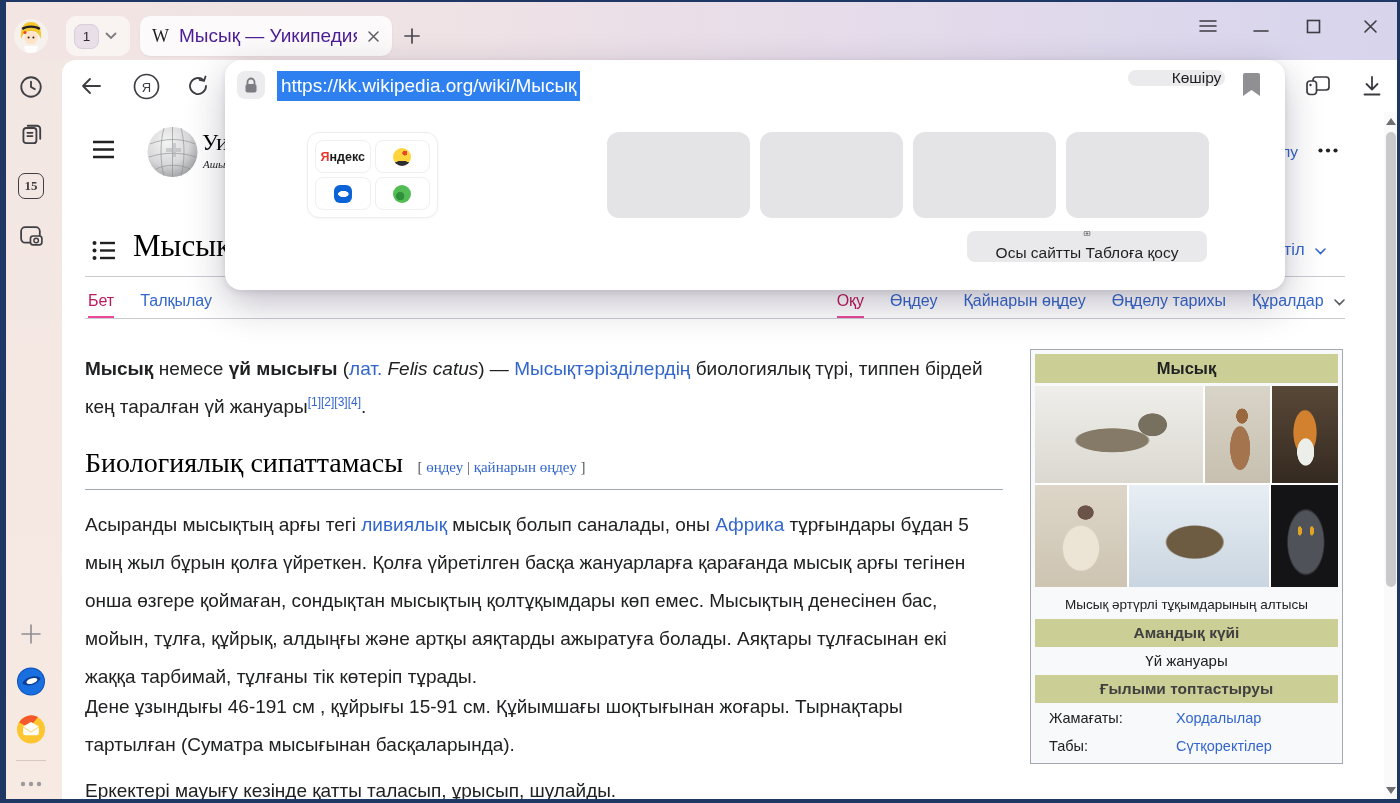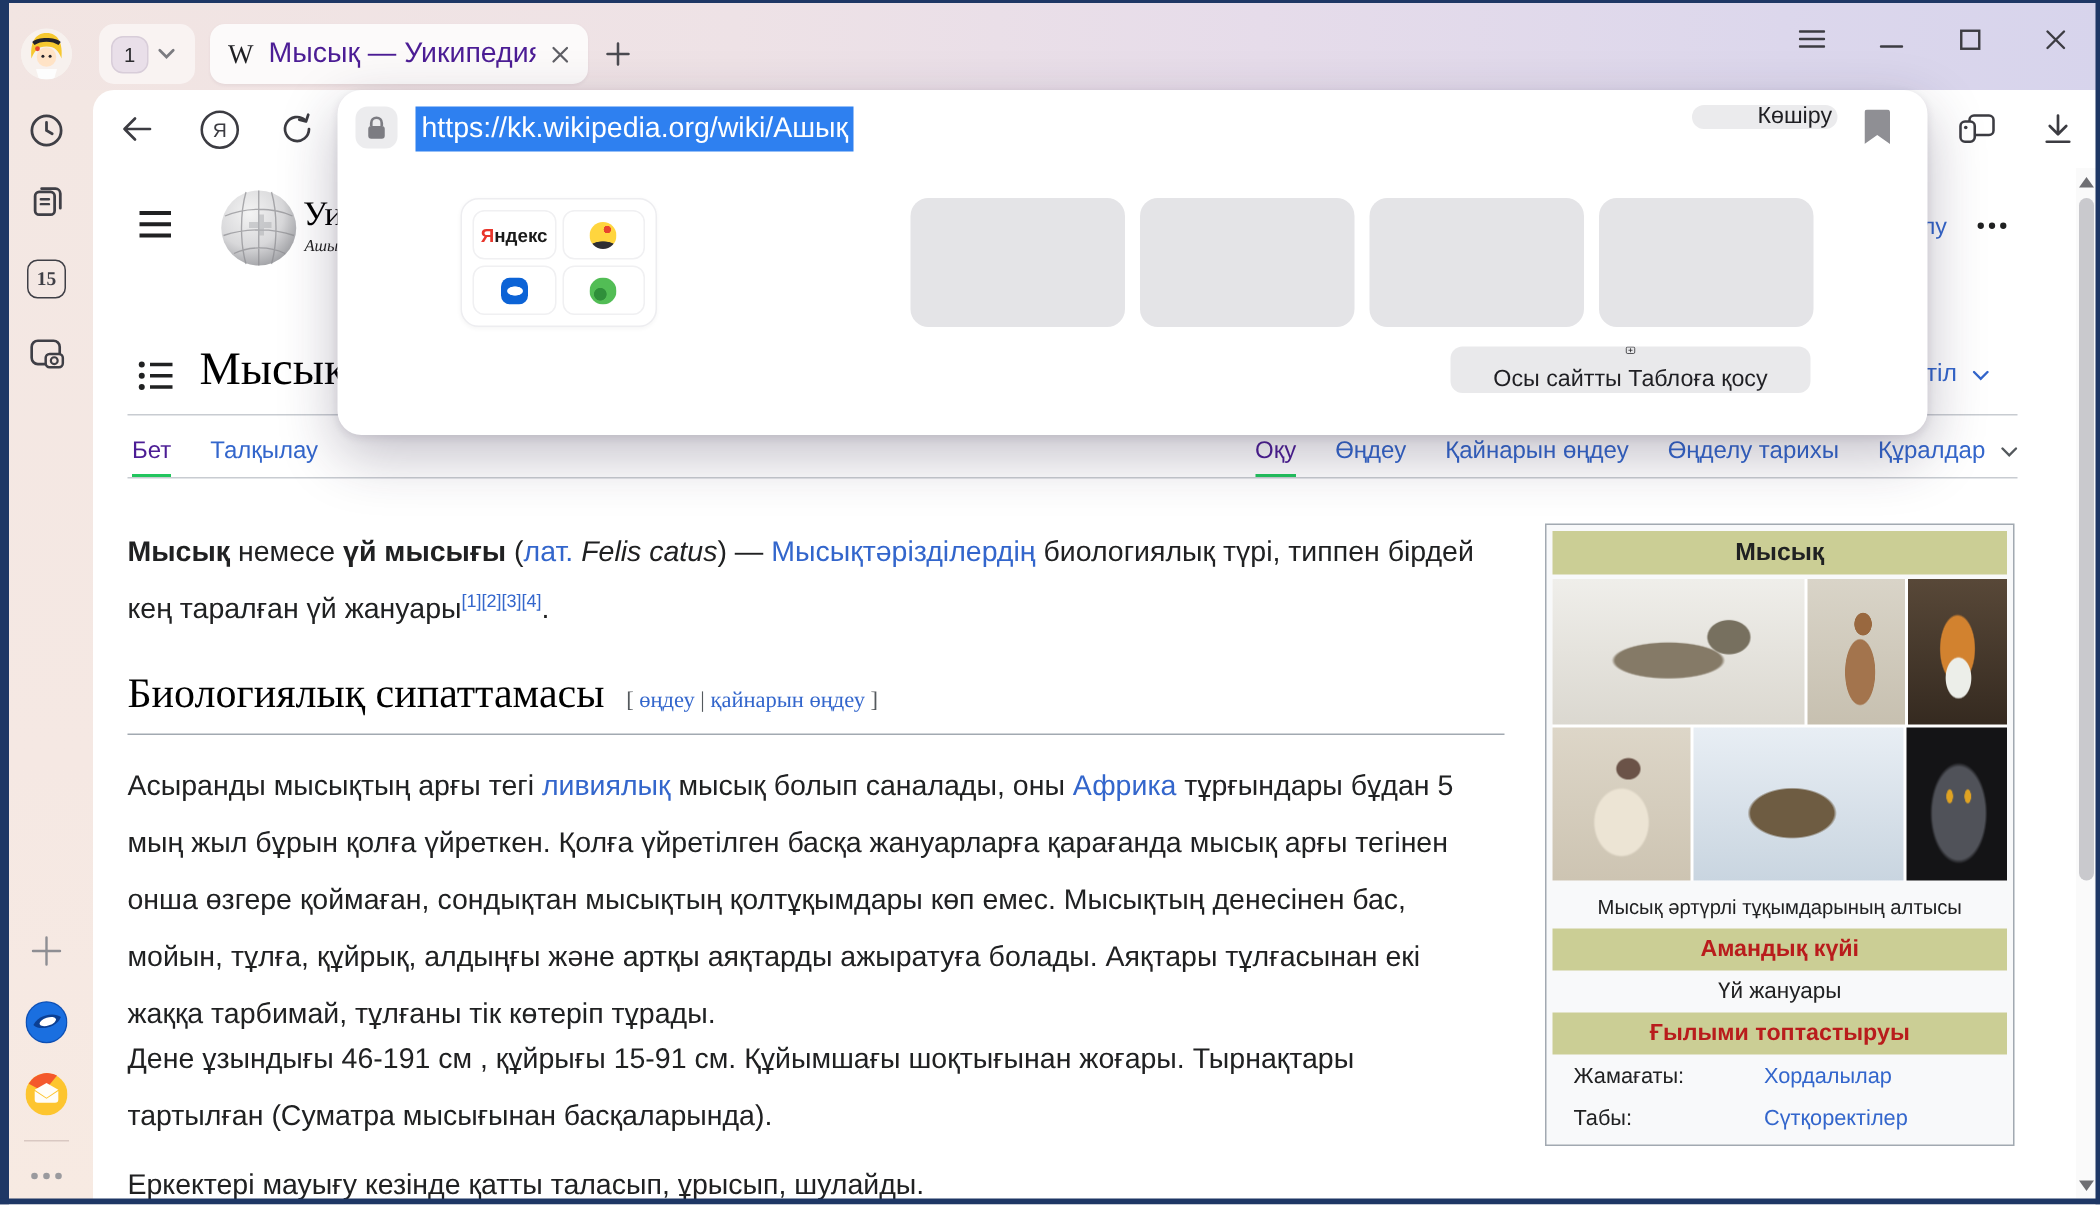--- a/index.html
+++ b/index.html
@@ -37,33 +37,33 @@
   .side-div{left:16px;width:30px;height:1px;background:#d9c8c2;z-index:3;}
 
   
   .tool-ic{top:72px;width:28px;height:28px;display:flex;align-items:center;justify-content:center;z-index:4;}
   .wordmark{font-family:"Liberation Serif",serif;font-size:23px;color:#000;}
   .tagline{font-family:"Liberation Serif",serif;font-style:italic;font-size:11px;color:#222;}
   .blue{color:#3366cc;text-decoration:none;cursor:pointer;}
   .pgtitle{font-family:"Liberation Serif",serif;font-size:31px;color:#000;}
   .hr1{height:1px;background:#c8ccd1;}
   .tabrow{font-size:16px;white-space:nowrap;display:flex;gap:26px;align-items:flex-end;}
-  .wtab-active{color:#4c1d95;border-bottom:2px solid #22c55e;padding-bottom:6px;}
+  .wtab-active{color:#be185d;border-bottom:2px solid #ec4899;padding-bottom:6px;}
   .wtab{color:#3366cc;padding-bottom:8px;}
   .body-txt{font-size:19px;line-height:38px;color:#202122;}
   .h2{font-family:"Liberation Serif",serif;font-size:28px;color:#000;border-bottom:1px solid #a2a9b1;
       padding-bottom:10px;}
   .editlinks{font-family:Liberation Serif, serif;font-size:15px;color:#54595d;}
   sup{font-size:12px;line-height:0;}
 
   
   .infobox{left:1030px;top:349px;width:313px;background:#f8f9fa;border:1px solid #a2a9b1;
     font-size:14.5px;color:#202122;padding:3px;z-index:2;position:absolute;}
   .ib-head{background:#cbce95;text-align:center;font-weight:bold;font-size:16.5px;padding:5px 0;margin:1px;}
-  .ib-red{color:#b91c1c;}
+  .ib-red{color:#404040;}
   .collage{margin:3px 1px;background:#fff;}
   .crow{display:flex;gap:2px;margin-bottom:2px;}
   .cat{position:relative;}
   .cat1{background:radial-gradient(46% 26% at 46% 56%,#857a67 0 46%,transparent 49%),
         radial-gradient(16% 22% at 70% 40%,#77705f 0 52%,transparent 55%),
         linear-gradient(#efeeea,#dbd8d0);}
   .cat2{background:radial-gradient(26% 38% at 54% 64%,#a3744d 0 58%,transparent 61%),
         radial-gradient(15% 13% at 57% 31%,#99683f 0 58%,transparent 62%),
         linear-gradient(#d9d4c8,#c7c0b0);}
   .cat3{background:radial-gradient(24% 26% at 51% 68%,#eceee9 0 52%,transparent 56%),
@@ -369,21 +369,21 @@
 <div class="abs sb-thumb"></div>
 <div class="abs sb-arrow" style="left:1386px;top:787px;border-top:7px solid #6f6f73;"></div>
 
 <div class="panel">
   <div class="abs lockchip">
     <svg width="14" height="17" viewBox="0 0 14 17">
         <path d="M3.5 7 V5 a3.5 3.5 0 0 1 7 0 V7" stroke="#7c7c82" stroke-width="1.8" fill="none"></path>
         <rect x="1.5" y="7" width="11" height="8.5" rx="2" fill="#7c7c82"></rect>
       </svg>
   </div>
-  <div class="abs urlsel">https://kk.wikipedia.org/wiki/Ашық</div>
+  <div class="abs urlsel">https://kk.wikipedia.org/wiki/Мысық</div>
   <div class="abs copybtn">Көшіру</div>
   <div class="abs" style="left:1018px;top:13px;">
     <svg width="17" height="23" viewBox="0 0 17 23">
         <path d="M2 0 h13 a2 2 0 0 1 2 2 v21 l-8.5 -6 L0 23 V2 a2 2 0 0 1 2 -2 z" fill="#8f8f94"></path>
       </svg>
   </div>
 
   <div class="ptile white" style="left:82px;width:131px;">
     <div class="minigrid">
       <span class="mini">

